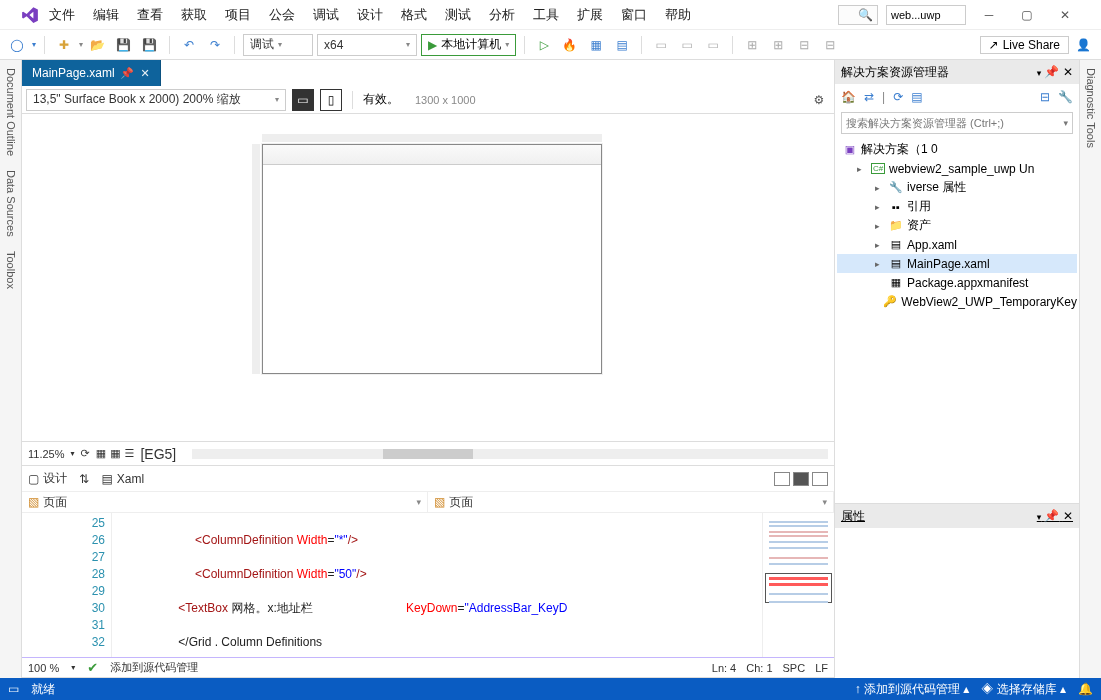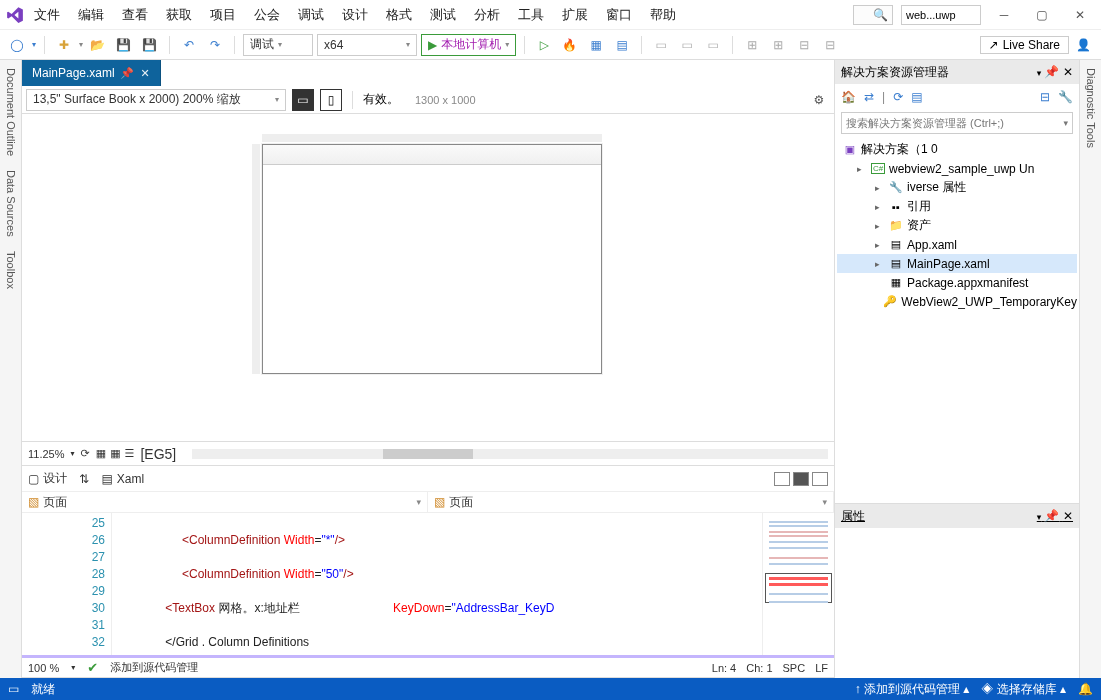--- a/index.html
+++ b/index.html
@@ -1,17 +1,17 @@
 <!DOCTYPE html>
 <html><head>
 <meta charset="utf-8">
 <style>
 * { box-sizing: border-box; margin: 0; padding: 0; font-family: "Segoe UI", sans-serif; }
 body { width: 1101px; height: 700px; background: #fff; overflow: hidden; font-size: 12px; display: flex; flex-direction: column; }
-.titlebar { height: 30px; background: #fff; display: flex; align-items: center; padding: 0 6px; border-bottom: 1px solid #eee; }
+.titlebar { height: 30px; background: #fff; display: flex; align-items: center; padding: 0 21px; border-bottom: 1px solid #eee; }
 .titlebar .vs-icon { width: 18px; height: 18px; margin-right: 8px; }
 .menubar { display: flex; gap: 14px; flex: 1; }
 .menubar span { font-size: 13px; color: #222; padding: 4px 2px; }
 .title-right { display: flex; align-items: center; gap: 8px; }
 .search-box { width: 40px; height: 20px; border: 1px solid #ccc; display: flex; align-items: center; justify-content: flex-end; padding: 0 4px; background: #fcfcfc; }
 .proj-box { width: 80px; height: 20px; border: 1px solid #ccc; display: flex; align-items: center; padding: 0 4px; font-size: 11px; }
 .win-btn { width: 30px; height: 28px; display: flex; align-items: center; justify-content: center; color: #555; }
 .toolbar { height: 30px; background: #fff; display: flex; align-items: center; padding: 0 6px; gap: 4px; border-bottom: 1px solid #ddd; }
 .tb-btn { width: 22px; height: 22px; display: flex; align-items: center; justify-content: center; color: #3b7ecf; }
 .tb-sep { width: 1px; height: 18px; background: #ddd; margin: 0 4px; }
@@ -42,21 +42,21 @@
 .hscroll::after { content:""; position: absolute; left: 30%; width: 90px; height: 100%; background: #ccc; }
 .splitter { height: 26px; border-top: 1px solid #ddd; display: flex; align-items: center; padding: 0 6px; gap: 12px; font-size: 12px; }
 .sp-tab { display: flex; align-items: center; gap: 4px; color: #333; }
 .sp-tab.active { font-weight: 500; }
 .sp-right { margin-left: auto; display: flex; gap: 3px; }
 .sp-ico { width: 16px; height: 14px; border: 1px solid #888; }
 .sp-ico.filled { background: #555; }
 .breadcrumbs { height: 22px; border-top: 1px solid #eee; border-bottom: 1px solid #eee; display: flex; }
 .bc { flex: 1; display: flex; align-items: center; padding: 0 6px; gap: 4px; font-size: 12px; color: #333; border-right: 1px solid #eee; }
 .bc .chev { color: #888; font-size: 9px; }
-.code-area { display: flex; height: 145px; border-bottom: 3px solid #c4b5fd; }
+.code-area { display: flex; height: 145px; border-bottom: 1px solid #c4b5fd; gap: 13px; }
 .gutter { width: 90px; background: #fff; text-align: right; padding: 2px 6px 2px 0; font-size: 12px; line-height: 17px; color: #2b91af; border-right: 1px solid #eee; }
 .code { flex: 1; font-family: Consolas, monospace; font-size: 12px; line-height: 17px; padding: 2px 0 2px 20px; white-space: pre; overflow: hidden; color: #222; }
 .t-tag { color: #a31515; }
 .t-attr { color: #ff0000; }
 .t-str { color: #0000ff; }
 .minimap { width: 72px; border-left: 1px solid #eee; position: relative; background: #fff; }
 .minimap .line { position: absolute; left: 6px; right: 6px; height: 2px; background: #b7cde6; }
 .minimap .line.r { background: #e6b7b7; }
 .minimap .vp { position: absolute; left: 2px; right: 2px; height: 30px; top: 60px; border: 1px solid #555; }
 .code-status { height: 20px; display: flex; align-items: center; padding: 0 6px; gap: 12px; font-size: 11px; color: #333; border-bottom: 1px solid #ddd; }
@@ -128,21 +128,21 @@
   <div class="tb-btn">↷</div>
   <div class="tb-sep"></div>
   <div class="combo" style="width:70px">
       <span>调试</span>
       <span style="font-size:8px;color:#888">▾</span>
     </div>
   <div class="combo" style="width:100px">
       <span>x64</span>
       <span style="margin-left:auto;font-size:8px;color:#888">▾</span>
     </div>
-  <div class="combo play-green" style="border-color:#3a9b3a">▶ <span style="color:#a21caf">本地计算机</span><span style="font-size:8px;color:#888">▾</span></div>
+  <div class="combo play-green" style="border-color:#3a9b3a">▶ <span style="color:#000000">本地计算机</span><span style="font-size:8px;color:#888">▾</span></div>
   <div class="tb-sep"></div>
   <div class="tb-btn play-green">▷</div>
   <div class="tb-btn" style="color:#aaa">🔥</div>
   <div class="tb-btn" style="color:#3b7ecf">▦</div>
   <div class="tb-btn" style="color:#3b7ecf">▤</div>
   <div class="tb-sep"></div>
   <div class="tb-btn" style="color:#aaa">▭</div>
   <div class="tb-btn" style="color:#aaa">▭</div>
   <div class="tb-btn" style="color:#aaa">▭</div>
   <div class="tb-sep"></div>

